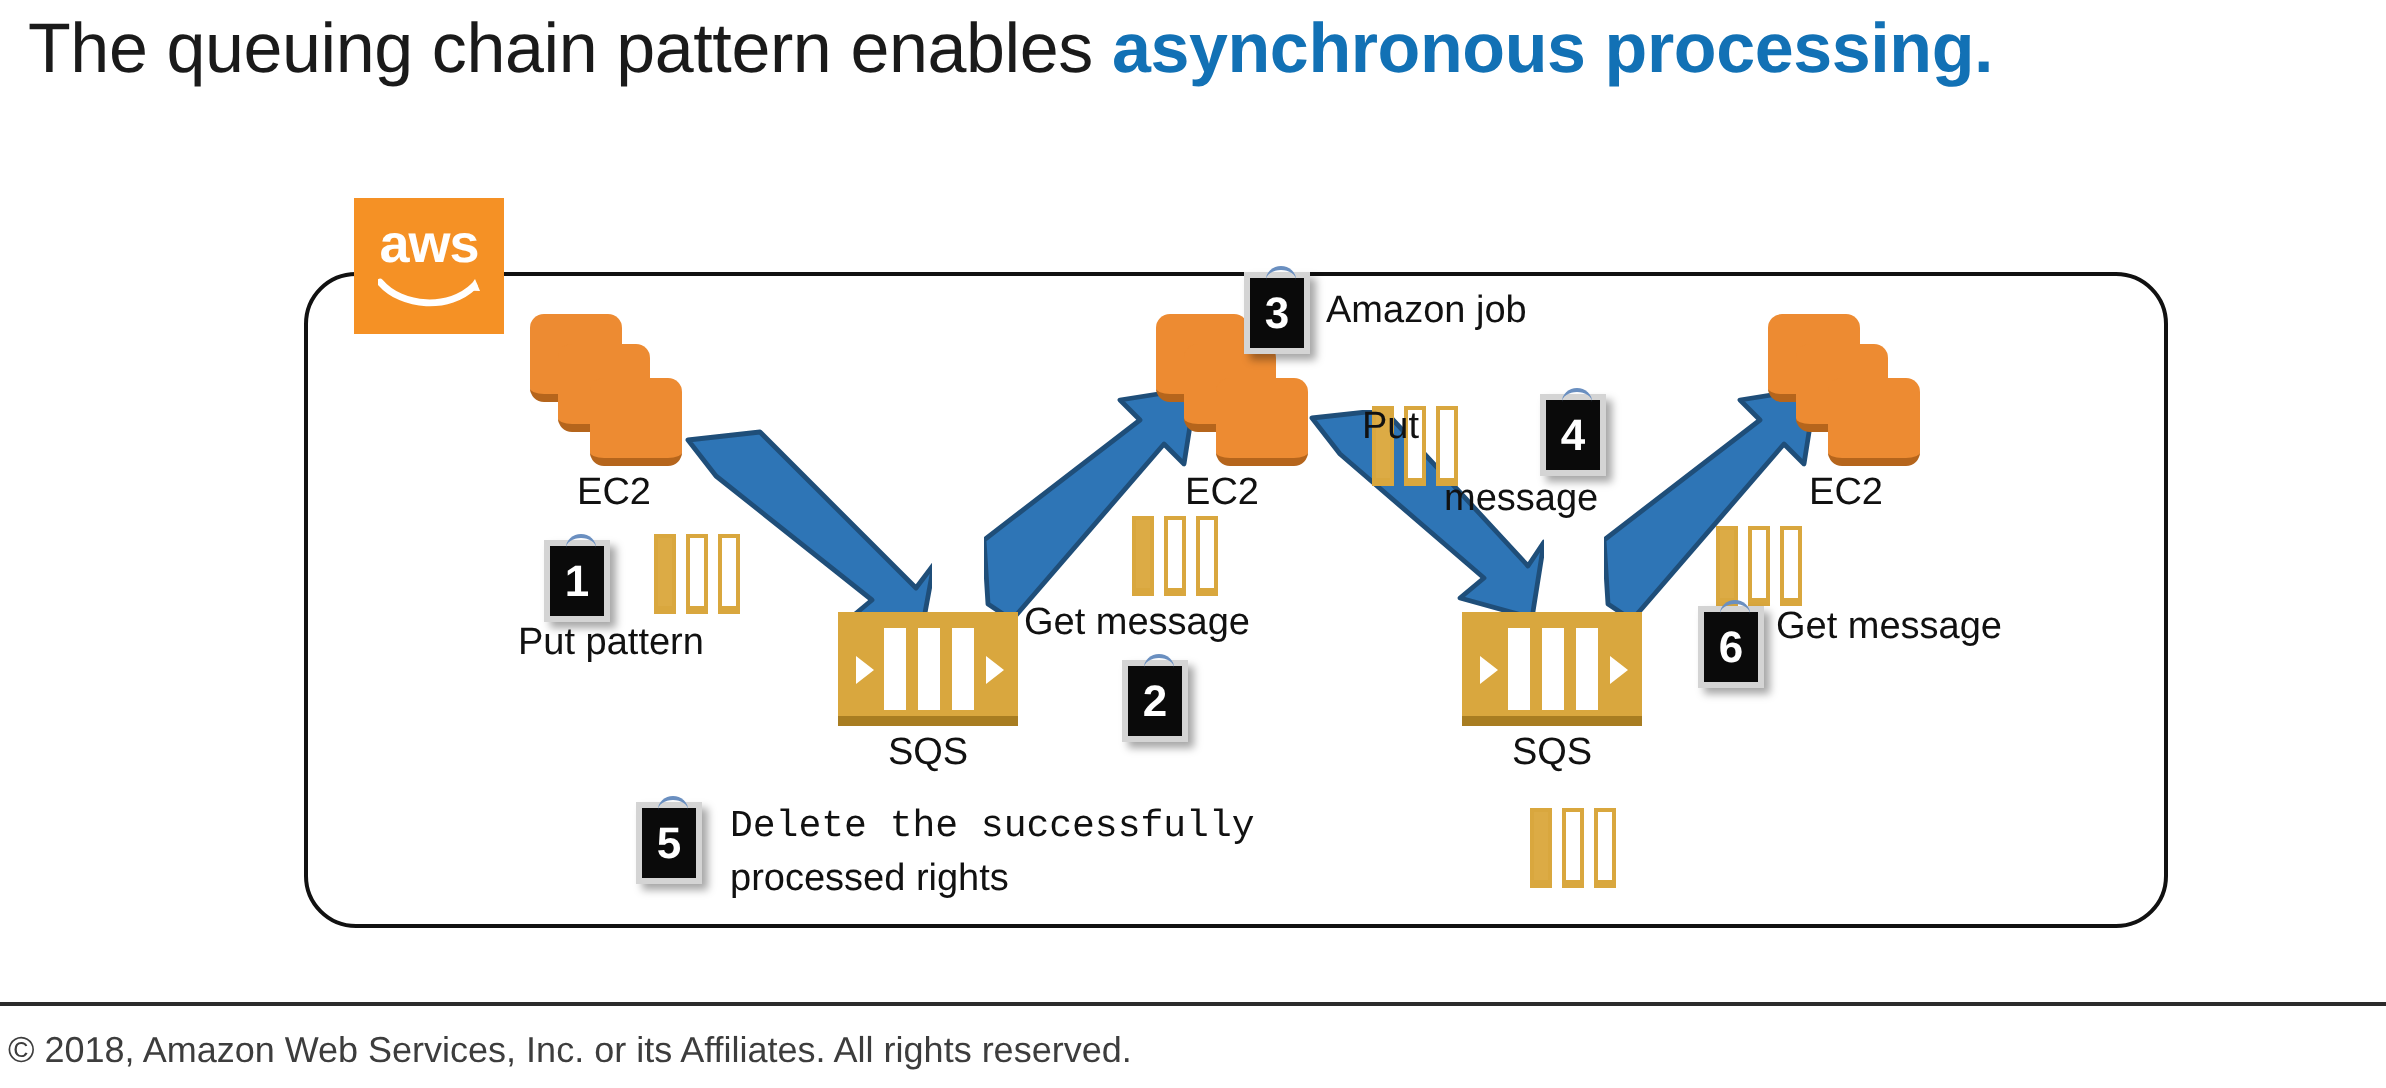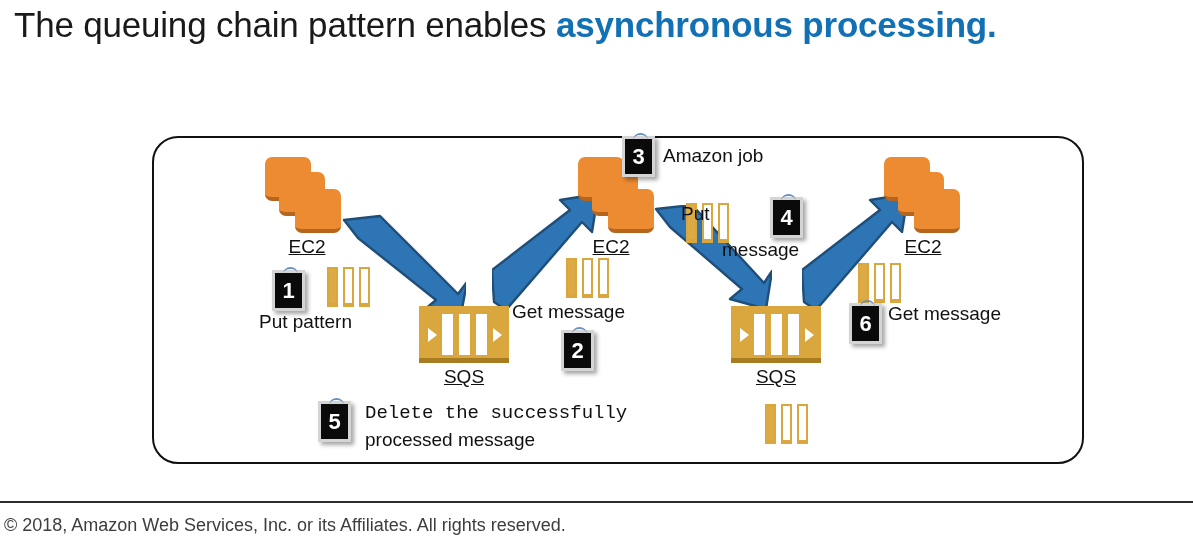--- a/index.html
+++ b/index.html
@@ -72,21 +72,20 @@
   .ec2 .sq.a { left: 0;  top: 0; }
   .ec2 .sq.b { left: 14px; top: 15px; }
   .ec2 .sq.c { left: 30px; top: 32px; }
   .node-label {
     position: absolute;
     width: 110px;
     text-align: center;
     font-size: 19px;
     color: #111111;
     line-height: 22px;
-    text-decoration: underline;
   }
 
   
   .sqs { width: 90px; height: 62px; position: relative; }
   .sqs .body {
     position: absolute; left: 0; top: 0;
     width: 90px; height: 57px;
     background: #d9a73e;
     border-bottom: 5px solid #a87d21;
   }
@@ -176,20 +175,27 @@
 <body>
 
 <div class="page">
 
   <div class="title">
     <span>The queuing chain pattern enables </span><span class="accent">asynchronous processing.</span>
   </div>
 
   <div class="aws-box"></div>
 
+  <div class="aws-logo">
+    <div class="aws-word">aws</div>
+    <svg class="aws-smile" width="52" height="20" viewBox="0 0 52 20">
+      <path d="M1 4 C 12 17, 36 18, 48 6" stroke="#ffffff" stroke-width="3.4" fill="none" stroke-linecap="round"></path>
+      <path d="M48.5 2.5 L 51 8.5 L 44.5 8.2 Z" fill="#ffffff"></path>
+    </svg>
+  </div>
 
   <svg class="arrow" style="left:336px; top:214px;" width="130" height="112" viewBox="0 0 130 112">
     <path d="M8 6 L44 2 L122 80 L131 68 L124 106 L88 96 L100 86 L22 24 Z" fill="#2e75b6" stroke="#1f4e79" stroke-width="2.4" stroke-linejoin="round"></path>
   </svg>
 
   <svg class="arrow" style="left:492px; top:190px;" width="118" height="124" viewBox="0 0 118 124">
     <path d="M2 112 L0 80 L78 20 L68 10 L106 4 L100 42 L90 32 L14 120 Z" fill="#2e75b6" stroke="#1f4e79" stroke-width="2.4" stroke-linejoin="round"></path>
   </svg>
 
   <svg class="arrow" style="left:650px; top:205px;" width="122" height="112" viewBox="0 0 122 112">
@@ -312,18 +318,18 @@
       <div class="sq b"></div>
       <div class="sq c"></div>
     </div>
   </div>
   <div class="node-label" style="left:868px; top:236px;">EC2</div>
 
   <div class="node" style="left:318px; top:401px;">
     <div class="badge">5</div>
   </div>
   <div class="txt" style="left:365px; top:402px;font-family:Liberation Mono, monospace;">Delete the successfully</div>
-  <div class="txt" style="left:365px; top:428px;">processed message</div>
+  <div class="txt" style="left:365px; top:428px;">processed rights</div>
 
   <div class="footer-rule"></div>
   <div class="footer-text">© 2018, Amazon Web Services, Inc. or its Affiliates. All rights reserved.</div>
 
 </div>
 
 </body></html>

